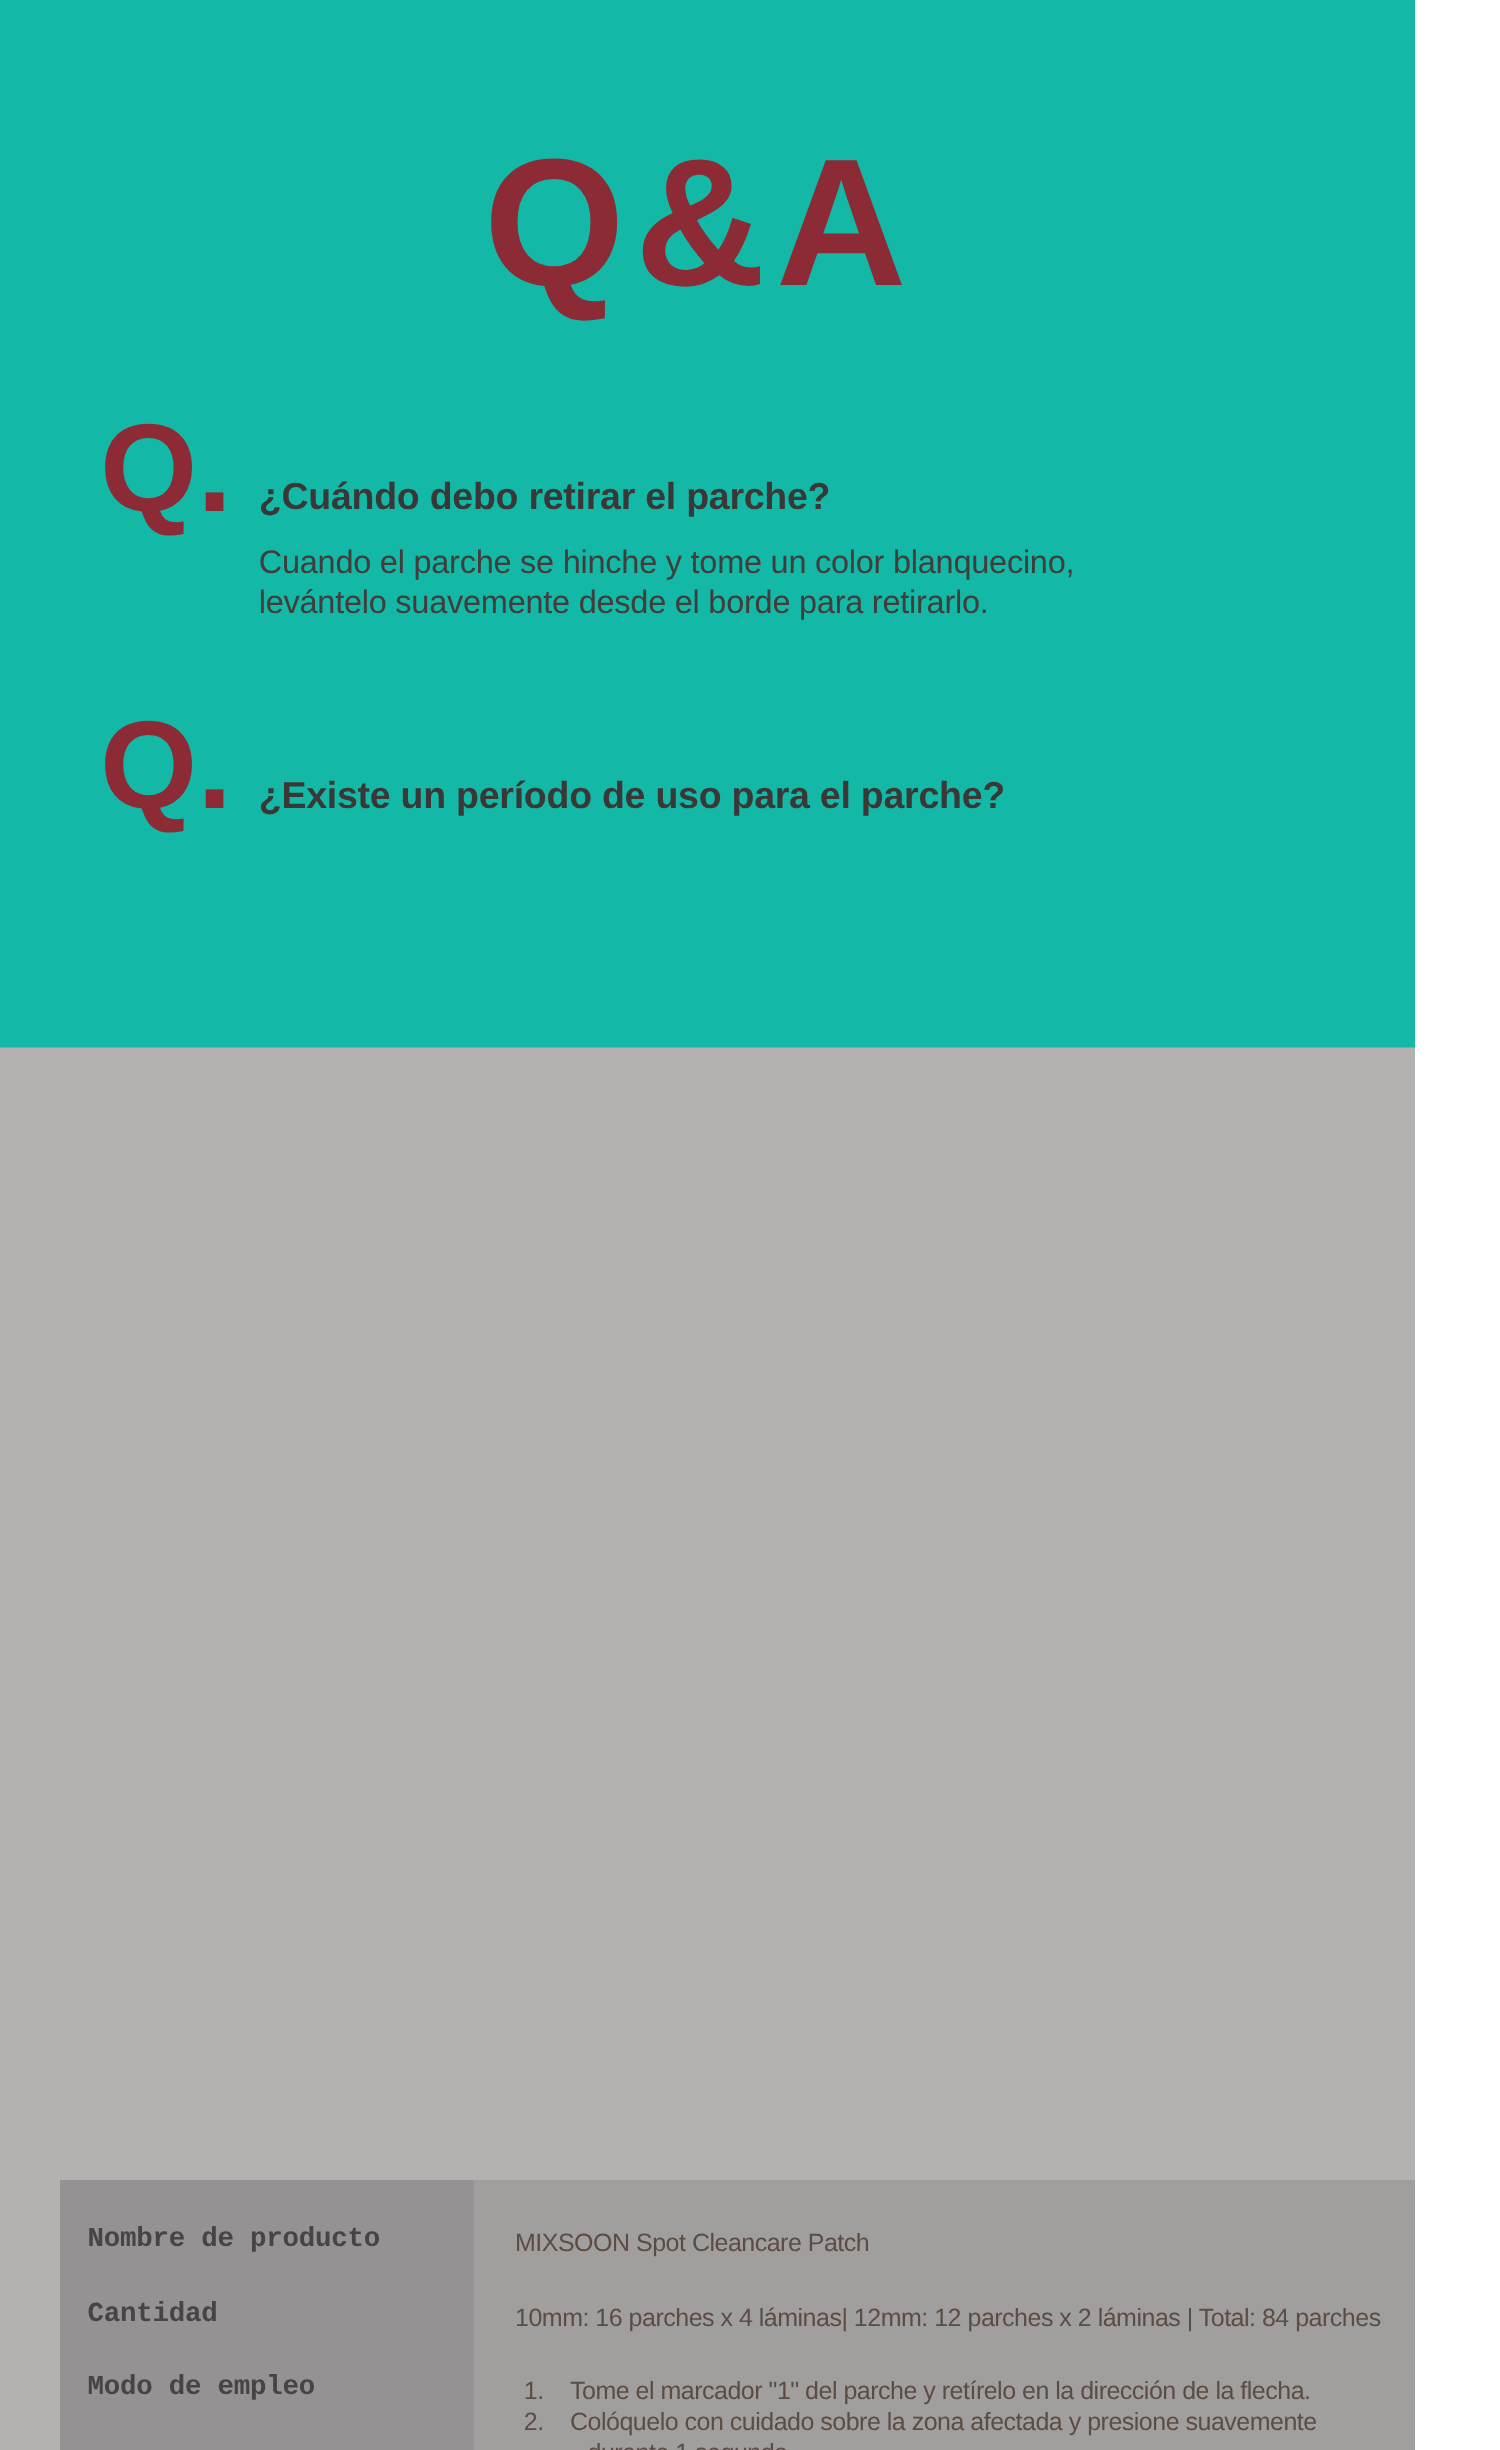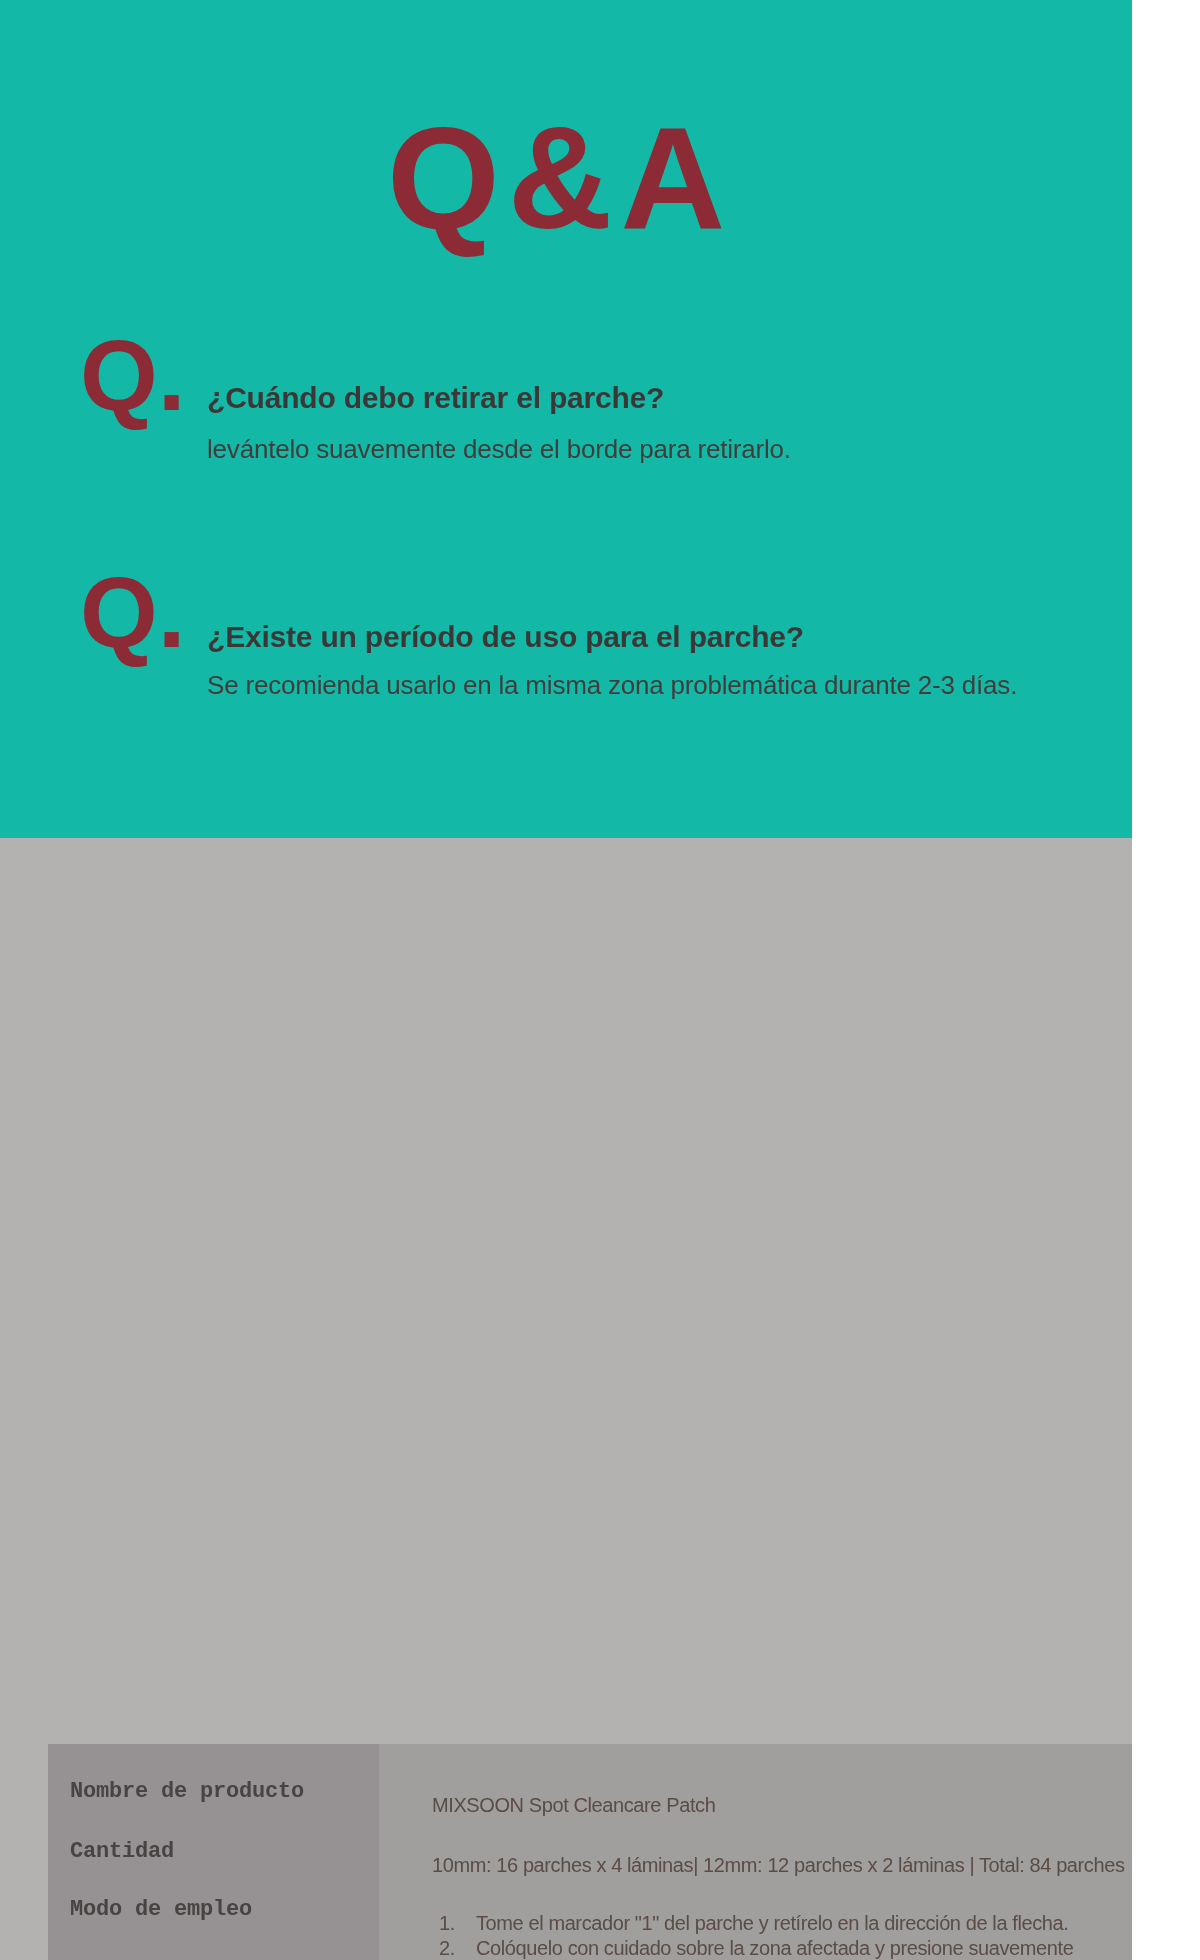--- a/index.html
+++ b/index.html
@@ -55,50 +55,49 @@
     background:var(--bg_panel_left);
   }
   .row{position:absolute;left:0;width:1108px;}
   .row .label{
     position:absolute;left:22px;top:0;width:300px;
     font-size:22px;font-weight:bold;line-height:25px;letter-spacing:-0.2px;
     color:var(--text_label);
     font-family:Liberation Mono, monospace;
   }
   .row .value{
-    position:absolute;left:364px;top:14px;width:744px;
+    position:absolute;left:364px;top:4px;width:744px;
     color:var(--text_value);
-    margin-left:20px;
   }
   .ln{font-size:20px;line-height:25px;letter-spacing:-0.4px;}
   .ln.plain{padding-left:0;}
   .ln.num{padding-left:7px;}
   .ln .mk{display:inline-block;width:37px;}
   .ln.cont1{padding-left:58px;}
 </style>
 </head>
 <body>
 
 <div class="page">
 
   <div class="qa-title">Q&amp;A</div>
 
   <section class="qa-block q1">
     <span class="q-letter">Q.</span>
     <h2 class="question">¿Cuándo debo retirar el parche?</h2>
     <div class="answer">
+      <div>Cuando el parche se hinche y tome un color blanquecino,</div>
       <div>levántelo suavemente desde el borde para retirarlo.</div>
     </div>
   </section>
 
   <section class="qa-block q2">
     <span class="q-letter">Q.</span>
     <h2 class="question">¿Existe un período de uso para el parche?</h2>
     <div class="answer">
-      <div>Se recomienda usarlo en la misma zona problemática durante 2-3 días.</div>
     </div>
   </section>
 
   <div class="gray-bg">
     <div class="panel">
       <div class="panel-left"></div>
 
   <div class="row" style="top: 35px;">
     <div class="label">Nombre de producto</div>
     <div class="value">

